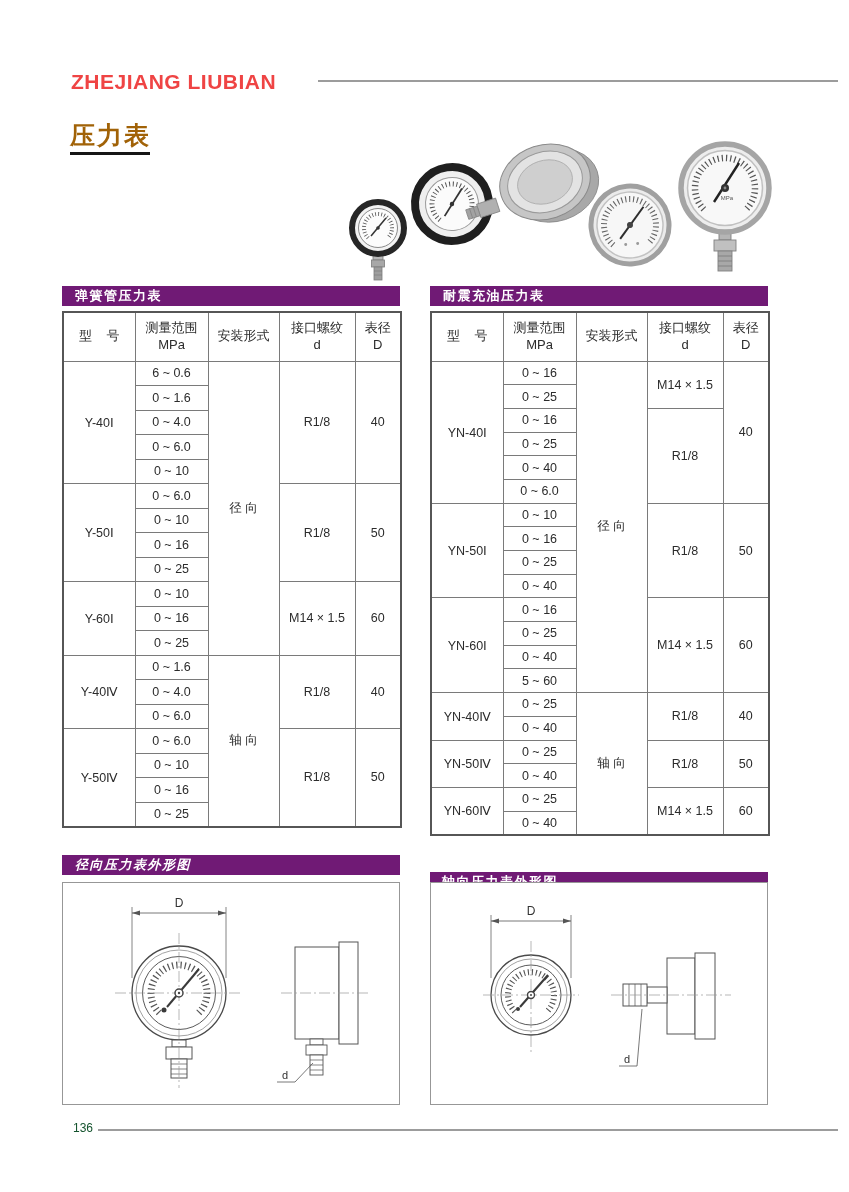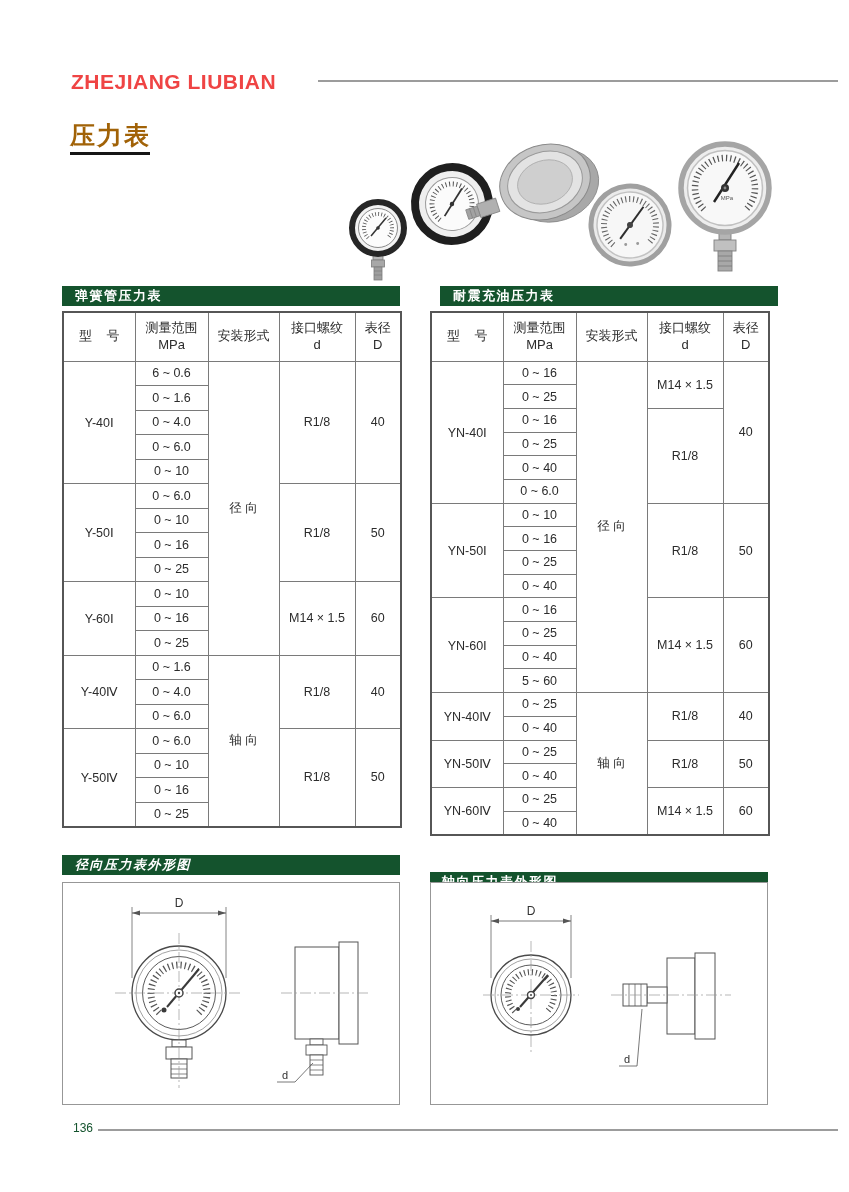--- a/index.html
+++ b/index.html
@@ -6,24 +6,24 @@
   body{
     width:849px;height:1192px;position:relative;background:#ffffff;
     font-family:"Liberation Sans","DejaVu Sans",sans-serif;color:#2c2c2c;overflow:hidden;
   }
   .abs{position:absolute;}
   .brand{left:71px;top:70px;font-size:21px;font-weight:bold;color:#ef4444;letter-spacing:.5px;}
   .brand-rule{left:318px;top:80px;width:520px;height:2px;background:#9c9c9c;}
   .page-title{left:70px;top:119px;font-size:25px;font-weight:bold;color:#a16207;letter-spacing:2px;}
   .title-underline{left:70px;top:152px;width:80px;height:3px;background:#161616;}
 
-  .bar{width:338px;height:20px;background:#14532d;color:#ffffff;font-size:13px;font-weight:bold;
+  .bar{width:338px;height:20px;background:#701a75;color:#ffffff;font-size:13px;font-weight:bold;
        line-height:20px;padding-left:13px;box-sizing:border-box;letter-spacing:1.5px;}
   #bar-spring{left:62px;top:286px;}
-  #bar-shock{left:440px;top:286px;font-family:Liberation Serif, serif;}
+  #bar-shock{left:430px;top:286px;font-family:Liberation Serif, serif;}
   #bar-radial{left:62px;top:855px;font-style:italic;}
   #bar-axial{left:430px;top:872px;padding-left:12px;}
 
   table.spec{border-collapse:collapse;table-layout:fixed;background:#fff;border:2px solid #565656;}
   #spring-table{left:62px;top:311px;}
   #shock-table{left:430px;top:311px;}
   .spec th,.spec td{border:1px solid #7a7a7a;text-align:center;vertical-align:middle;
        padding:0;font-weight:normal;color:#2c2c2c;font-size:12.5px;}
   .spec thead tr{height:49px;margin-top:44px;}
   .spec th{font-size:13px;line-height:1.3;}

